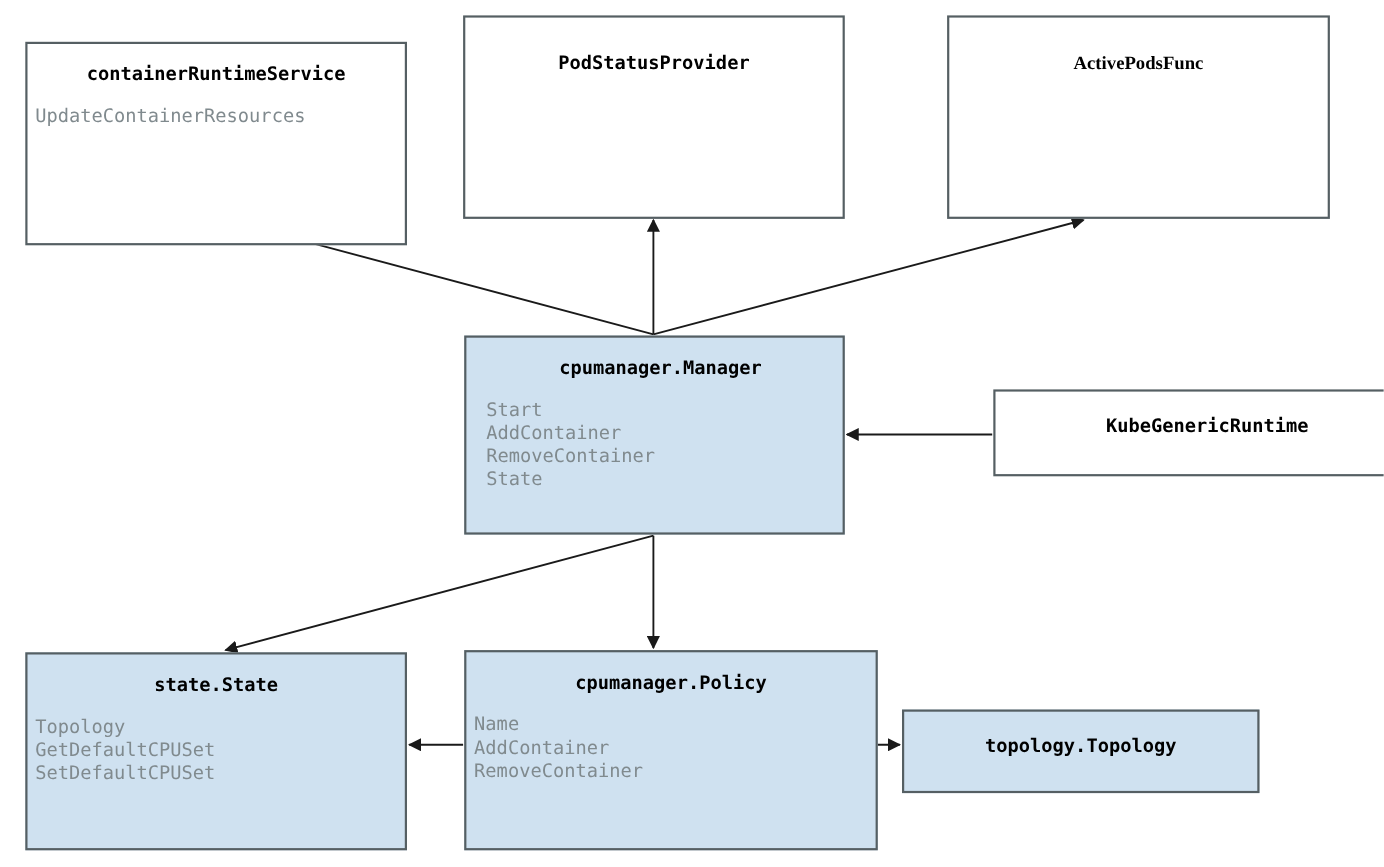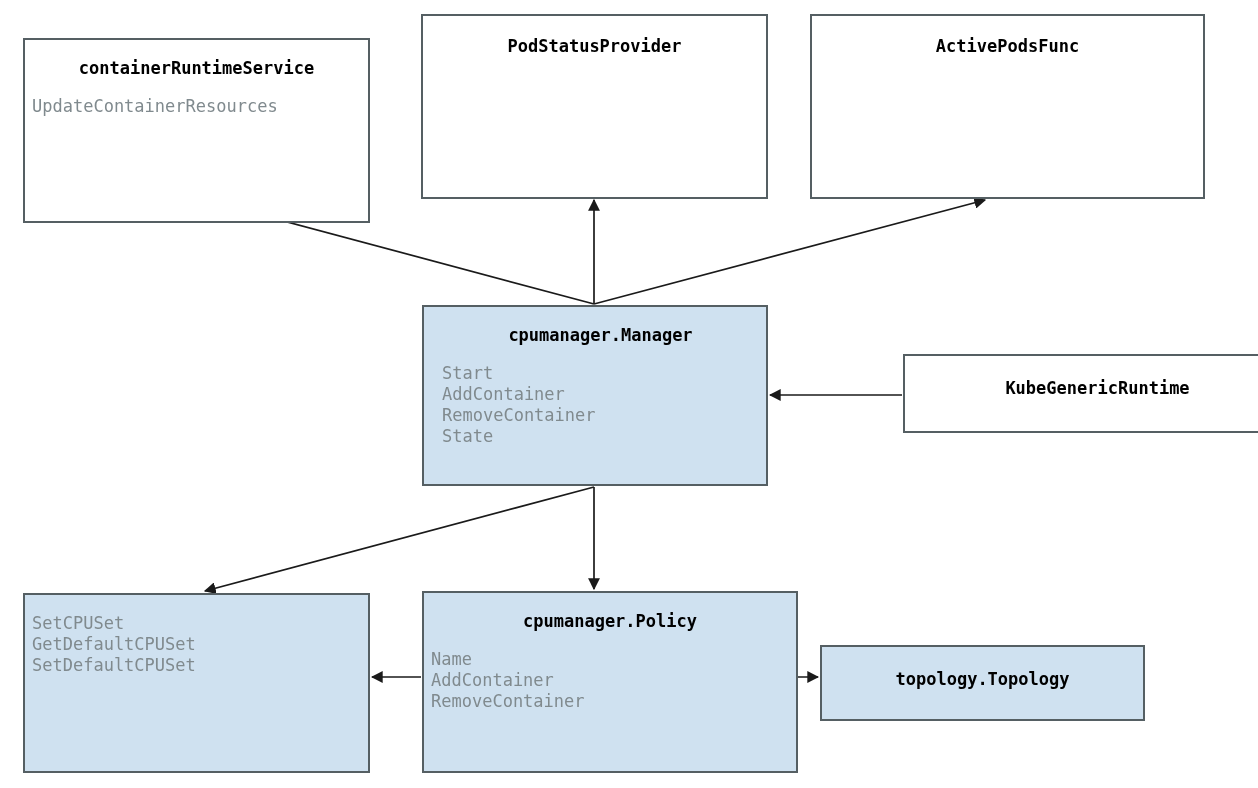--- a/index.html
+++ b/index.html
@@ -42,21 +42,21 @@
     color: #808a8e;
     white-space: pre;
     text-align: left;
   }
   .node-members div {
     white-space: pre;
   }
   
   .t-pad-lg .node-title { padding-top: 18px; }
   .t-pad-lg .node-members { padding-top: 18px; padding-left: 7px; }
-  .t-pad-sm .node-title { padding-top: 20px; }
+  .t-pad-sm .node-title { padding-top: 32px; }
   .t-pad-mid .node-title { padding-top: 22px; }
 
   #edges {
     position: absolute;
     left: 0;
     top: 0;
     width: 1258px;
     height: 788px;
     z-index: 1;
     pointer-events: none;
@@ -86,32 +86,33 @@
   </svg>
 
   <div id="node-layer">
       <div class="node t-pad-lg" style="left: 23px; top: 14px; width: 347px; height: 185px; border-color: rgb(85, 95, 99); margin-top: 24px;">
         <div class="node-title">containerRuntimeService</div>
         <div class="node-members" style="color: rgb(128, 138, 142);"><div>UpdateContainerResources</div></div>
       </div>
       <div class="node t-pad-sm" style="left: 421px; top: 14px; width: 347px; height: 185px; border-color: rgb(85, 95, 99);">
         <div class="node-title">PodStatusProvider</div>
       </div>
-      <div class="node t-pad-sm" style="left: 810px; top: 14px; width: 395px; height: 185px; border-color: rgb(85, 95, 99);">
+      <div class="node t-pad-sm" style="left: 861px; top: 14px; width: 348px; height: 185px; border-color: rgb(85, 95, 99); font-family: Liberation Serif, serif;">
         <div class="node-title">ActivePodsFunc</div>
       </div>
       <div class="node filled t-pad-lg" style="left: 422px; top: 305px; width: 346px; height: 181px; border-color: rgb(85, 95, 99); background: rgb(207, 225, 240); padding-left: 11px;">
         <div class="node-title">cpumanager.Manager</div>
         <div class="node-members" style="color: rgb(128, 138, 142);"><div>Start</div><div>AddContainer</div><div>RemoveContainer</div><div>State</div></div>
       </div>
       <div class="node t-pad-mid" style="left: 903px; top: 354px; width: 389px; height: 79px; border-color: rgb(85, 95, 99);">
         <div class="node-title">KubeGenericRuntime</div>
       </div>
       <div class="node filled t-pad-lg" style="left: 23px; top: 593px; width: 347px; height: 180px; border-color: rgb(85, 95, 99); background: rgb(207, 225, 240);">
-        <div class="node-members" style="color: rgb(128, 138, 142);"><div>SetCPUSet</div><div>GetDefaultCPUSet</div><div>SetDefaultCPUSet</div></div>
+        <div class="node-title">state.State</div>
+        <div class="node-members" style="color: rgb(128, 138, 142);"><div>Topology</div><div>GetDefaultCPUSet</div><div>SetDefaultCPUSet</div></div>
       </div>
       <div class="node filled t-pad-lg" style="left: 422px; top: 591px; width: 376px; height: 182px; border-color: rgb(85, 95, 99); background: rgb(207, 225, 240);">
         <div class="node-title">cpumanager.Policy</div>
         <div class="node-members" style="color: rgb(128, 138, 142);"><div>Name</div><div>AddContainer</div><div>RemoveContainer</div></div>
       </div>
       <div class="node filled t-pad-mid" style="left: 820px; top: 645px; width: 325px; height: 76px; border-color: rgb(85, 95, 99); background: rgb(207, 225, 240);">
         <div class="node-title">topology.Topology</div>
       </div>
     </div>
 

